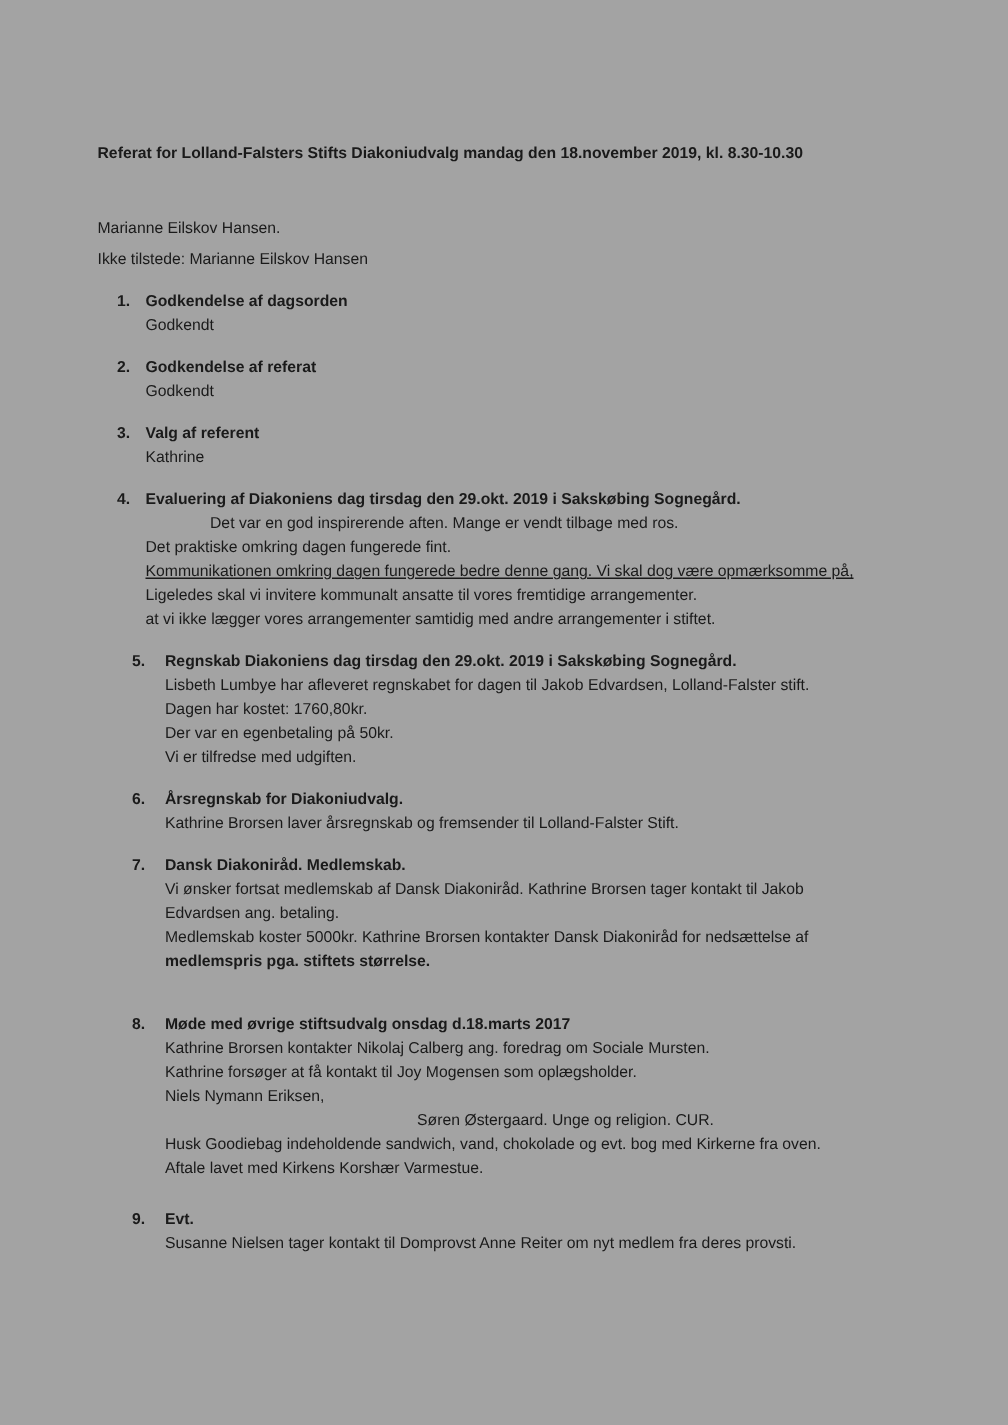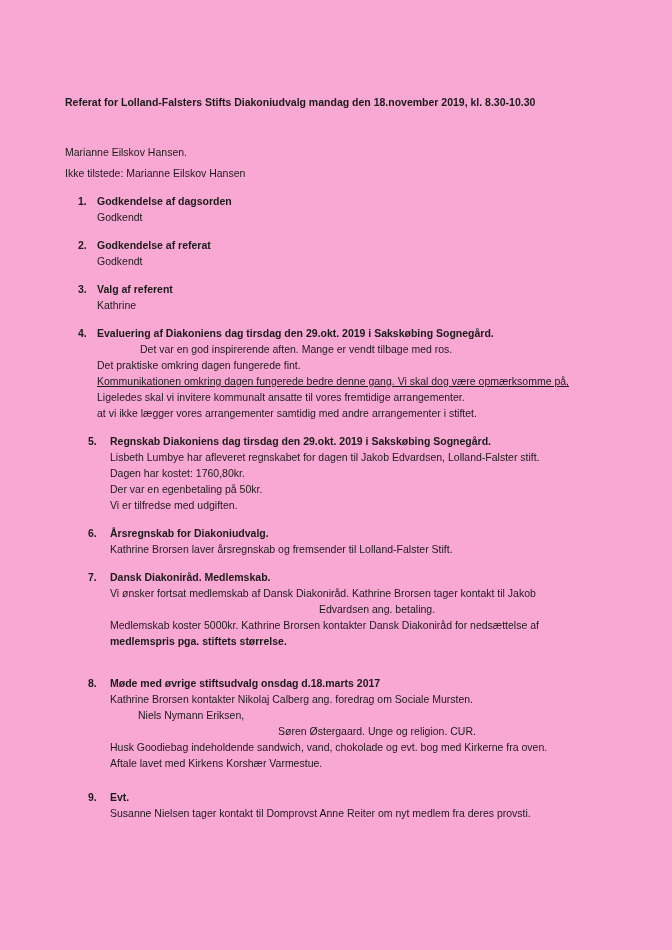--- a/index.html
+++ b/index.html
@@ -38,21 +38,21 @@
   }
   .item.lvl1 { padding-left: 23px; }
   .item.lvl1 .num { width: 22px; }
   .item-content { flex: 1 1 auto; min-width: 0; }
   .item-title { font-weight: bold; }
   .line { }
 </style>
 </head>
 <body>
 
-<div class="page" style="color: rgb(26, 26, 26); background: #f9a8d4;">
+<div class="page" style="color: rgb(26, 26, 26); background: #a3a3a3;">
 
   <p class="doc-title">Referat for Lolland-Falsters Stifts Diakoniudvalg mandag den 18.november 2019, kl. 8.30-10.30</p>
 
   <p class="para invited">
     <span class="line" style="display:block">Marianne Eilskov Hansen.</span>
   </p>
 
   <p class="para absent">Ikke tilstede: Marianne Eilskov Hansen</p>
 
   <ol class="agenda">
@@ -122,34 +122,35 @@
           </span>
     </span>
   </li>
 
   <li class="item lvl1">
     <span class="num">7.</span>
     <span class="item-content">
       <span class="item-title" style="display:block">Dansk Diakoniråd. Medlemskab.</span>
       <span class="item-body" style="display:block">
             <span class="line" style="display: block;">Vi ønsker fortsat medlemskab af Dansk Diakoniråd. Kathrine Brorsen tager kontakt til Jakob</span>
-            <span class="line" style="display: block; text-align: center;">Edvardsen ang. betaling.</span>
+            <span class="line" style="display: block;">Edvardsen ang. betaling.</span>
             <span class="line" style="display: block;">Medlemskab koster 5000kr. Kathrine Brorsen kontakter Dansk Diakoniråd for nedsættelse af</span>
             <span class="line" style="display: block; font-weight: bold;">medlemspris pga. stiftets størrelse.</span>
           </span>
     </span>
   </li>
 
   <li class="item lvl1">
     <span class="num">8.</span>
     <span class="item-content">
       <span class="item-title" style="display:block">Møde med øvrige stiftsudvalg onsdag d.18.marts 2017</span>
       <span class="item-body" style="display:block">
             <span class="line" style="display: block;">Kathrine Brorsen kontakter Nikolaj Calberg ang. foredrag om Sociale Mursten.</span>
-            <span class="line" style="display: block; margin-left: 28px;">Niels Nymann Eriksen,</span>
+            <span class="line" style="display: block;">Kathrine forsøger at få kontakt til Joy Mogensen som oplægsholder.</span>
+            <span class="line" style="display: block;">Niels Nymann Eriksen,</span>
             <span class="line" style="display: block; text-align: center;">Søren Østergaard. Unge og religion. CUR.</span>
             <span class="line" style="display: block;">Husk Goodiebag indeholdende sandwich, vand, chokolade og evt. bog med Kirkerne fra oven.</span>
             <span class="line" style="display: block;">Aftale lavet med Kirkens Korshær Varmestue.</span>
           </span>
     </span>
   </li>
 
   <li class="item lvl1">
     <span class="num">9.</span>
     <span class="item-content">

